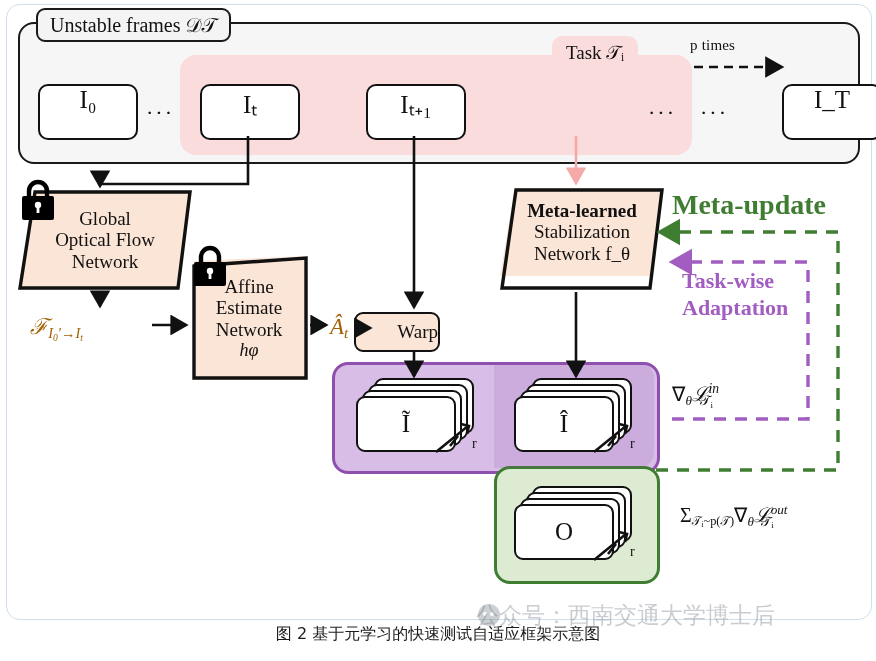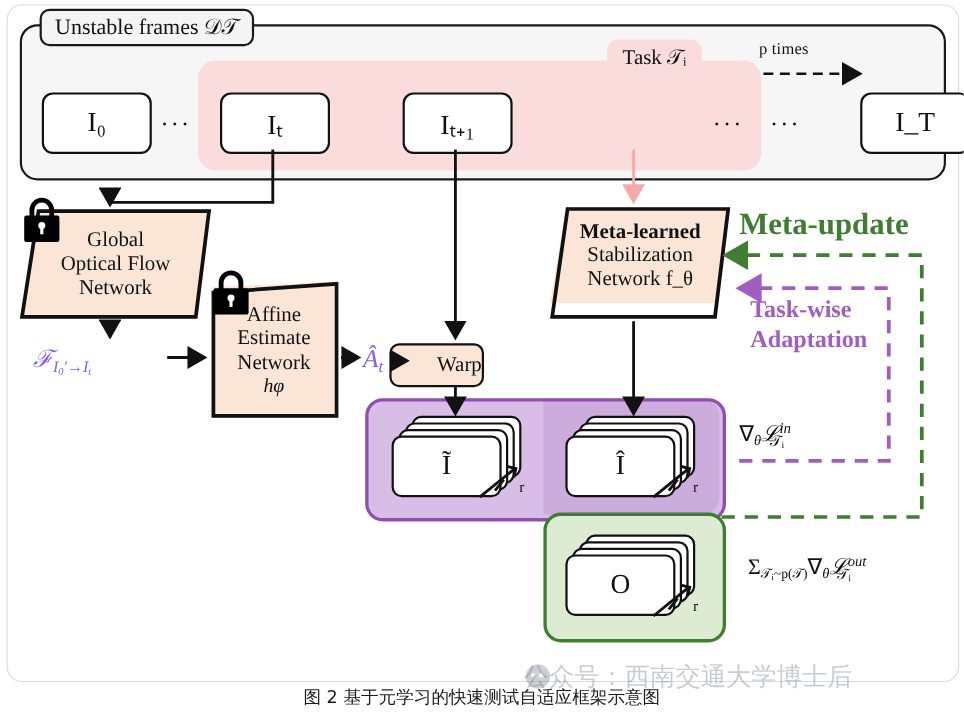--- a/index.html
+++ b/index.html
@@ -42,21 +42,21 @@
   }
   .ptimes{
     position:absolute;left:690px;top:37px;font-size:15px;color:#111;
     letter-spacing:.2px;
   }
 
   
   .fbox{
     position:absolute;top:84px;width:96px;height:52px;
     border:2.4px solid #111;border-radius:10px;background:#fff;
-    display:flex;align-items:center;justify-content:center;
+    display:flex;align-items:flex-start;justify-content:center;
     font-size:25px;color:#111;z-index:5;
   }
   .dots{
     position:absolute;font-size:22px;color:#111;letter-spacing:2px;z-index:5;
     top:100px;
   }
 
   
   .trap{
     position:absolute;background:#fbe5d6;border:0;
@@ -84,21 +84,21 @@
     position:absolute;left:354px;top:312px;width:82px;height:36px;
     border:2.6px solid #111;border-radius:9px;background:#fbe5d6;
     display:flex;align-items:center;justify-content:flex-end;
     font-size:19px;color:#111;z-index:5;
   }
 
   
   .lock{position:absolute;z-index:9;}
 
   
-  .mlabel{position:absolute;color:#8b5cf6;z-index:6;white-space:nowrap;}
+  .mlabel{position:absolute;color:#a16207;z-index:6;white-space:nowrap;}
 
   .meta-update{
     position:absolute;left:672px;top:189px;font-size:28px;font-weight:bold;
     color:#3f7d32;z-index:7;white-space:nowrap;
   }
   .task-wise{
     position:absolute;left:682px;top:268px;font-size:22px;font-weight:bold;
     color:#a25dc0;z-index:7;line-height:1.22;text-align:left;
   }
   .grad-in{

